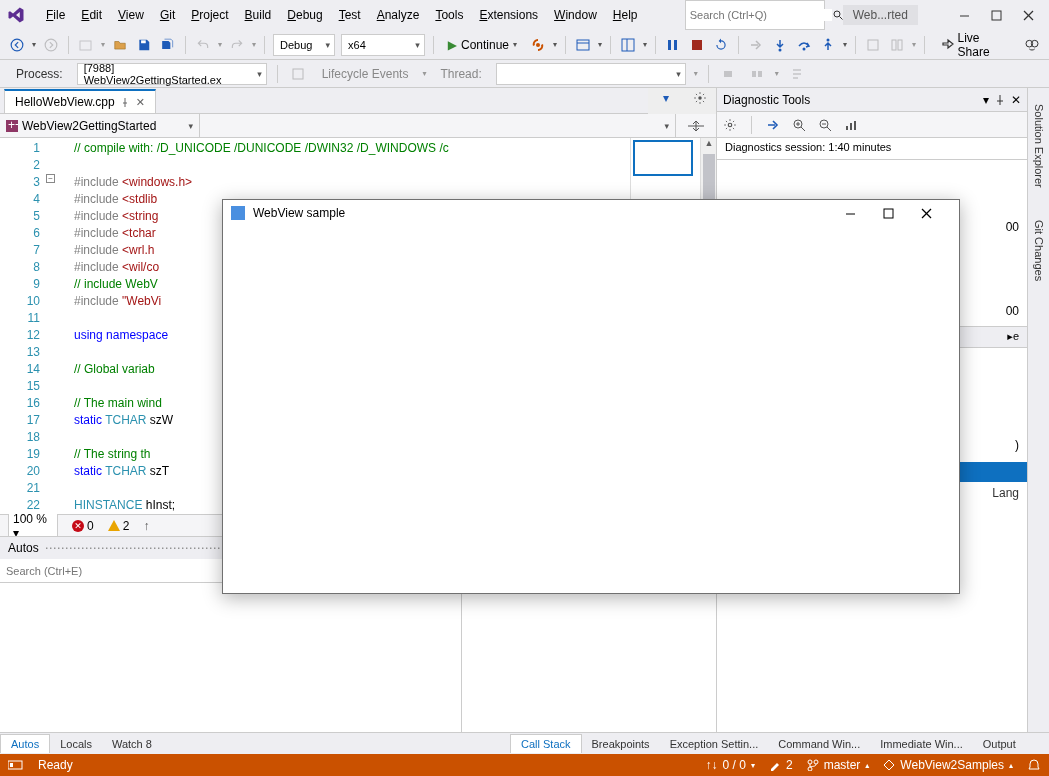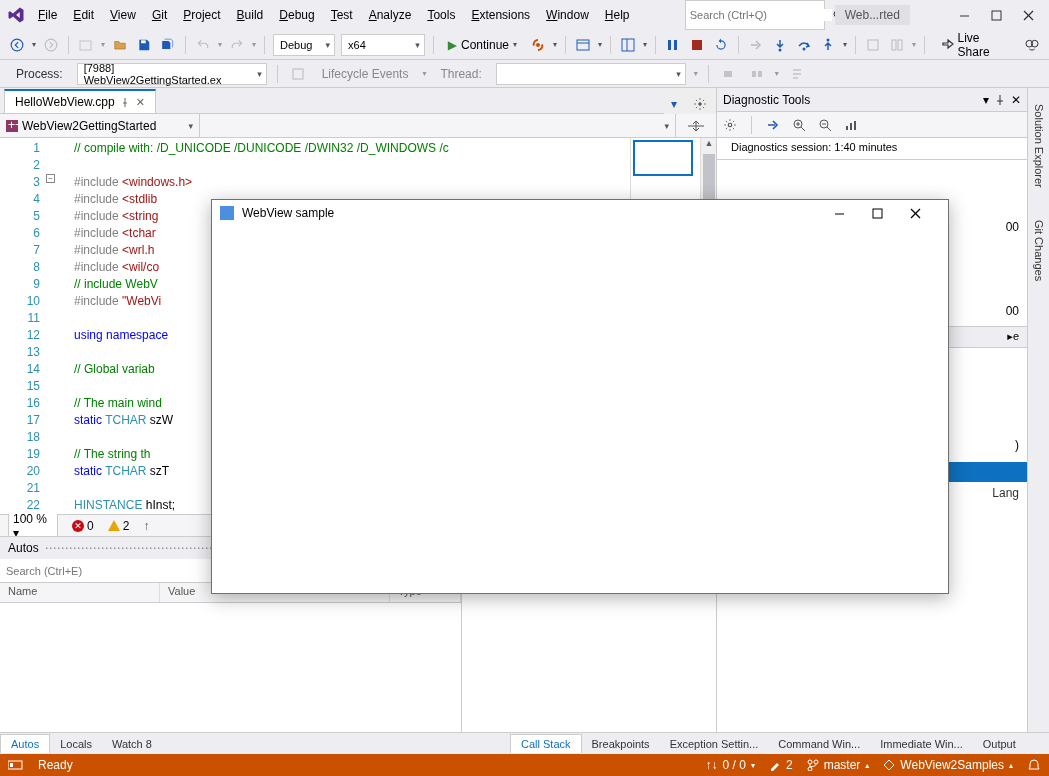--- a/index.html
+++ b/index.html
@@ -1,19 +1,19 @@
 <!DOCTYPE html>
 <html><head>
 <meta charset="utf-8">
 <style>
 * { margin:0; padding:0; box-sizing:border-box; font-family:"Segoe UI",Arial,sans-serif; font-size:12px; }
 body { width:1049px; height:776px; background:#eee; overflow:hidden; position:relative; }
 
 
-.titlebar { height:30px; background:#eeeef2; display:flex; align-items:center; padding:0 6px; gap:4px; }
+.titlebar { height:30px; background:#eeeef2; display:flex; align-items:center; padding:0 6px; gap:12px; }
 .vs-logo { width:20px; height:20px; display:flex; align-items:center; justify-content:center; color:#5c2d91; }
 .menu-item { padding:4px 8px; cursor:default; }
 .menu-item u { text-decoration:underline; }
 .search-box { margin-left:auto; width:140px; height:30px; border:1px solid #ccc; background:#fff; display:flex; align-items:center; padding:0 4px; }
 .search-box input { border:none; outline:none; flex:1; font-size:11px; }
 .title-pill { margin-left:6px; padding:3px 10px; background:#e0e0e4; color:#555; }
 .win-btns { margin-left:auto; display:flex; gap:18px; padding-right:8px; }
 .win-btn { width:14px; height:14px; display:flex; align-items:center; justify-content:center; color:#333; }
 
 
@@ -89,32 +89,32 @@
 
 .tab-strip { height:22px; background:#eeeef2; border-top:1px solid #ccc; display:flex; align-items:center; }
 .tab-strip .tab { padding:3px 10px; font-size:11px; color:#333; }
 .tab-strip .tab.active { background:#fff; color:#0e70c0; border:1px solid #ccc; border-bottom:none; }
 .tab-strip.right .tab.active { color:#0e70c0; }
 
 
 .diag-header { height:24px; background:#eeeef2; border-bottom:1px solid #ccc; display:flex; align-items:center; padding:0 6px; gap:6px; font-size:11px; }
 .diag-header .spacer { flex:1; }
 .diag-tb { height:26px; border-bottom:1px solid #ccc; display:flex; align-items:center; padding:0 6px; gap:12px; }
-.diag-session { height:22px; padding:3px 14px; font-size:11px; background:#fff; border-bottom:1px solid #ccc; }
+.diag-session { height:22px; padding:3px 8px; font-size:11px; background:#fff; border-bottom:1px solid #ccc; }
 .diag-ruler { height:22px; background:#fff; border-bottom:1px solid #ccc; position:relative; font-size:10px; color:#555; }
 .diag-ruler span { position:absolute; top:3px; }
 .diag-body { flex:1; background:#fff; }
 
 
 .statusbar { position:absolute; bottom:0; left:0; right:0; height:22px; background:#ca5100; color:#fff; display:flex; align-items:center; padding:0 8px; gap:14px; font-size:11px; }
 .statusbar .spacer { flex:1; }
 .statusbar .seg { display:flex; align-items:center; gap:5px; }
 
 
-.popup { position:absolute; left:211px; top:199px; width:738px; height:395px; background:#fff; border:1px solid #707070; box-shadow:0 4px 18px rgba(0,0,0,0.3); display:flex; flex-direction:column; }
+.popup { position:absolute; left:222px; top:199px; width:738px; height:395px; background:#fff; border:1px solid #707070; box-shadow:0 4px 18px rgba(0,0,0,0.3); display:flex; flex-direction:column; }
 .popup-title { height:26px; display:flex; align-items:center; padding:0 8px; gap:8px; font-size:12px; }
 .popup-title .icon { width:14px; height:14px; background:#4a8fe0; }
 .popup-title .spacer { flex:1; }
 .popup-title .wbtn { width:30px; text-align:center; font-size:12px; }
 .popup-body { flex:1; background:#fff; }
 
 svg { display:block; }
 </style>
 </head>
 <body>
@@ -354,21 +354,21 @@
   <div class="tb-btn" style="opacity:.4">
       <svg width="14" height="14">
         <path d="M3 3h8M3 7h8M3 11h5" stroke="#888" stroke-width="1.5"></path>
       </svg>
     </div>
 </div>
 
 <div class="content">
   <div class="left-col">
 
-    <div style="display:flex;align-items:flex-end;">
+    <div style="display:flex;align-items:flex-start;gap:8px;">
       <div class="doc-tabs" id="doc-tabs" style="flex:1">
           <div class="doc-tab active">
             <span>HelloWebView.cpp</span>
             <span class="pin" style="font-size: 9px;">
               <svg width="9" height="9">
                 <path d="M4 0v5M2 5h4M4 5v4" stroke="#666" fill="none"></path>
               </svg>
             </span>
             <span class="close">✕</span>
           </div>
@@ -464,25 +464,20 @@
           <span style="margin:0 4px">
               <svg width="12" height="12">
                 <circle cx="5" cy="5" r="4" fill="none" stroke="#555"></circle>
                 <line x1="8" y1="8" x2="11" y2="11" stroke="#555"></line>
               </svg>
             </span>
           <span style="color:#999;font-size:9px">▾</span>
           <span style="margin:0 6px;color:#888">←</span>
           <span style="color:#888">→</span>
         </div>
-        <div class="autos-headers">
-          <div style="width:160px">Name</div>
-          <div style="width:230px">Value</div>
-          <div style="flex:1">Type</div>
-        </div>
         <div class="autos-body"></div>
       </div>
       <div class="right-bottom"></div>
     </div>
   </div>
 
   <div class="right-col">
     <div class="diag-header">
       <span>Diagnostic Tools</span>
       <div class="spacer"></div>

